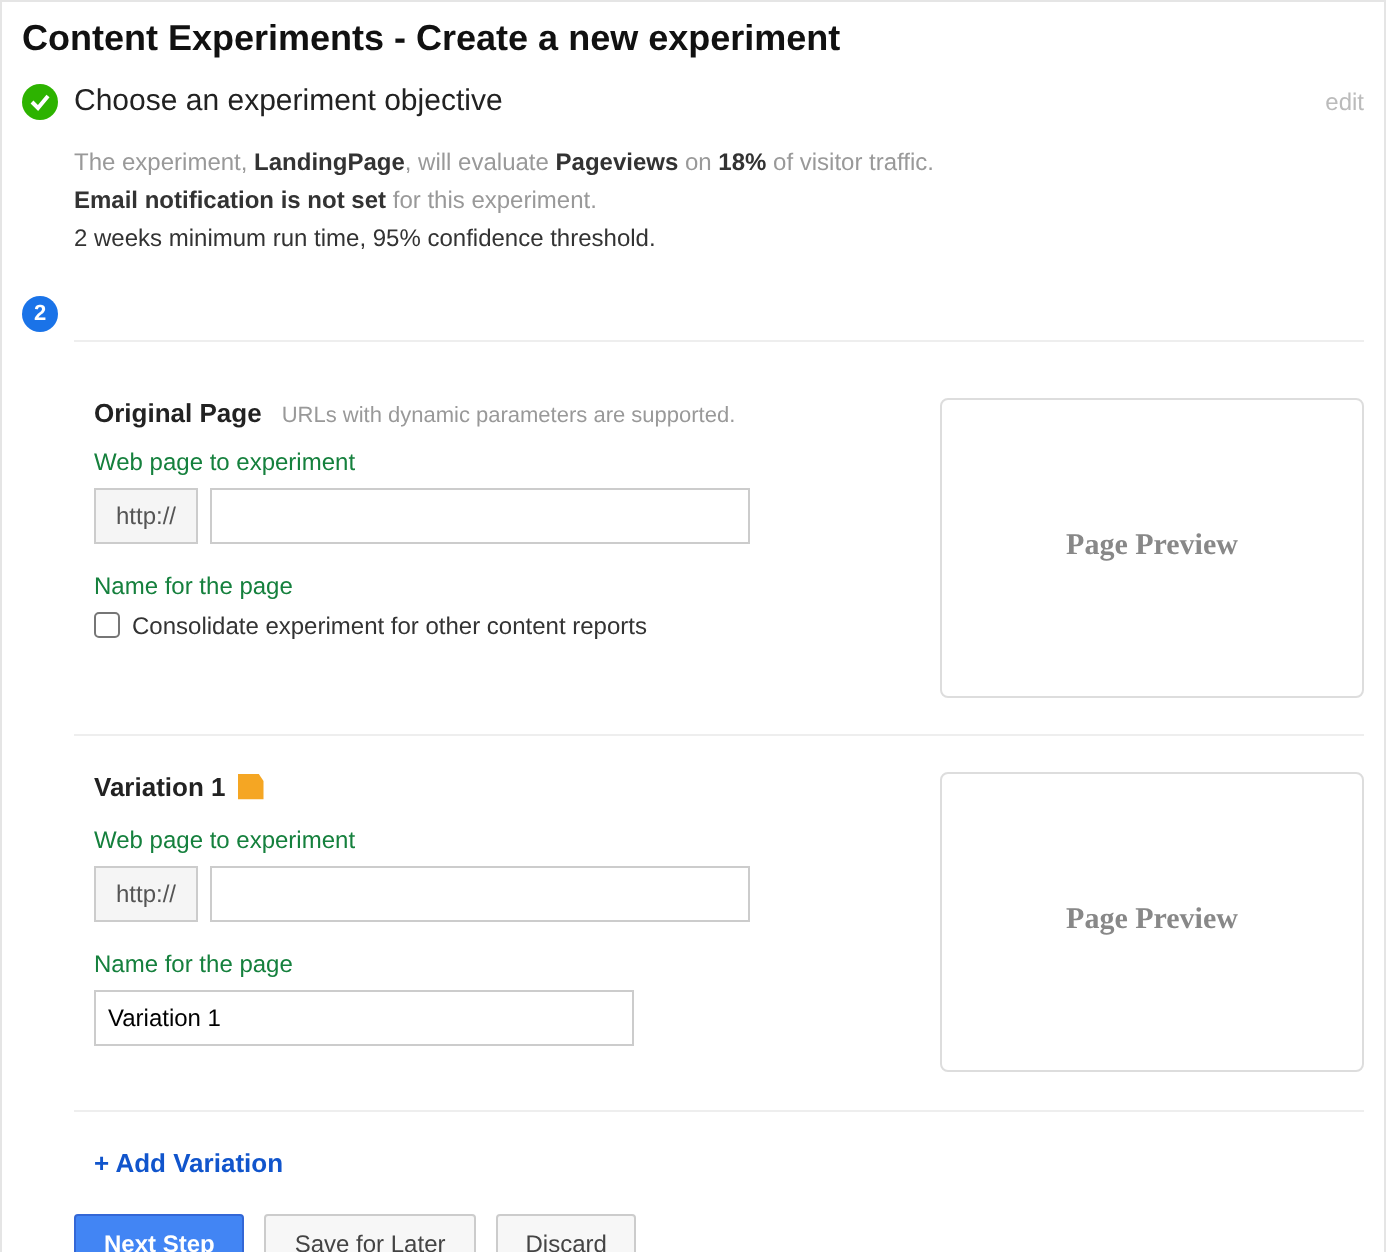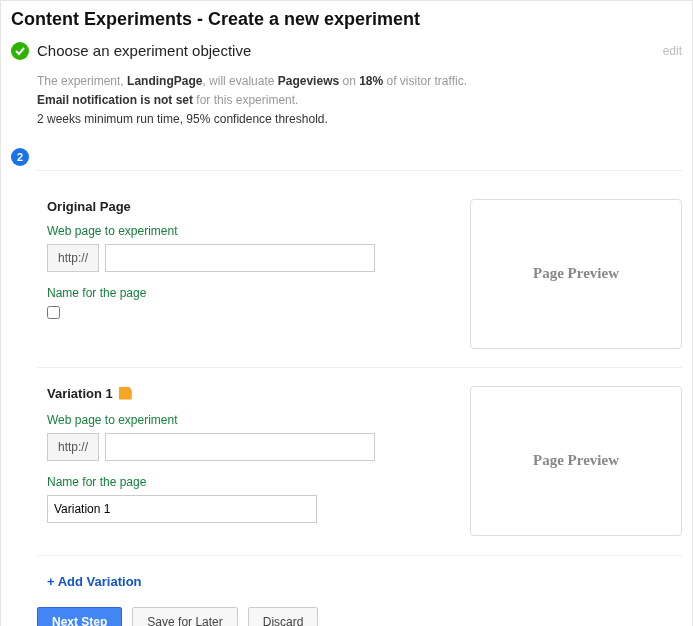--- a/index.html
+++ b/index.html
@@ -72,29 +72,31 @@
   </div>
 
   <div class="top-hr"></div>
 
   <div class="config-body">
 
     <div class="section">
       <div class="form-col">
         <div class="sec-title-row">
           <span class="sec-title">Original Page</span>
+          <span class="sec-hint">URLs with dynamic parameters are supported.</span>
         </div>
         <label class="field-label">Web page to experiment</label>
         <div class="input-row">
           <span class="proto-box">http://</span>
           <input class="url-input" type="text" value="" style="">
         </div>
         <label class="field-label">Name for the page</label>
         <div class="chk-row">
           <input type="checkbox" class="chk" style="">
+          <span>Consolidate experiment for other content reports</span>
         </div>
       </div>
       <div class="preview">Page Preview</div>
     </div>
 
     <div class="section">
       <div class="form-col">
         <div class="var-title-row">
           <span class="sec-title">Variation 1</span>
           <span class="note-icon"></span>

